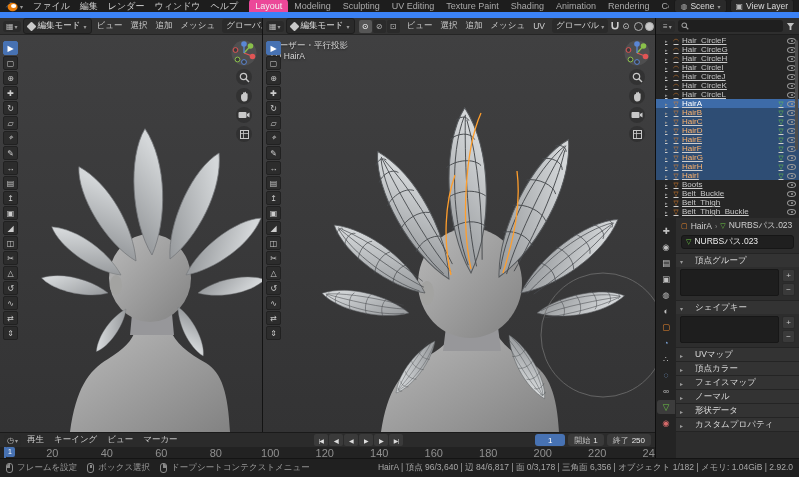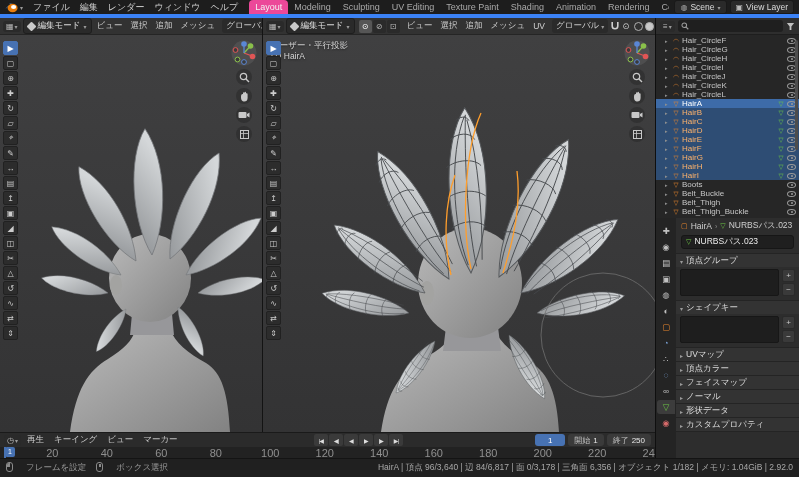--- a/index.html
+++ b/index.html
@@ -1,20 +1,20 @@
 <!DOCTYPE html>
 <html><head>
 <meta charset="utf-8">
 <style>
 *{margin:0;padding:0;box-sizing:border-box;}
 html,body{width:799px;height:477px;overflow:hidden;}
 body{background:#111;font-family:"Liberation Sans","DejaVu Sans",sans-serif;color:#cecece;font-size:10px;}
 .app{width:799px;height:477px;display:flex;flex-direction:column;}
 
-.topbar{height:18px;background:#1d1d1d;display:flex;align-items:center;border-bottom:4px solid #3b82f6;white-space:nowrap;overflow:hidden;}
+.topbar{height:18px;background:#1d1d1d;display:flex;align-items:center;border-bottom:6px solid #3b82f6;white-space:nowrap;overflow:hidden;}
 .logo-btn{display:flex;align-items:center;padding:0 5px;gap:2px;flex:none;}
 .menus{display:flex;align-items:center;flex:none;}
 .menu-item{padding:0 5px;color:#d2d2d2;font-size:9px;}
 .ws-tabs{display:flex;align-items:center;margin-left:6px;flex:1;overflow:hidden;}
 .ws-tab{padding:2px 6px;color:#a9a9a9;font-size:9px;border-radius:4px 4px 0 0;flex:none;}
 .ws-tab.active{background:#ec4899;color:#f2f2f2;}
 .topbar-right{display:flex;align-items:center;gap:3px;padding:0 5px;flex:none;}
 .tb-chip{display:flex;align-items:center;gap:3px;background:#2a2a2a;border:1px solid #191919;border-radius:3px;padding:1px 5px;font-size:8.5px;color:#dcdcdc;}
 .tb-ic{font-size:8px;color:#b9b9b9;}
 .caret{font-size:6px;color:#9a9a9a;}
@@ -59,21 +59,21 @@
 .field .f-label{color:#c4c4c4;}
 .tl-ruler{flex:1;background:#222;position:relative;display:flex;align-items:center;padding-left:25px;overflow:hidden;}
 .tick{width:54.5px;flex:none;text-align:center;font-size:11px;color:#8f8f8f;}
 .playhead{position:absolute;left:4px;top:0;bottom:0;width:2px;background:#4772b3;}
 .ph-label{position:absolute;top:0;left:1px;background:#4772b3;color:#fff;font-size:7px;padding:0 3px;border-radius:2px;line-height:10px;}
 
 .right-col{width:144px;display:flex;flex-direction:column;border-left:1px solid #0f0f0f;flex:none;min-height:0;}
 .outliner{height:200px;background:#262626;display:flex;flex-direction:column;position:relative;flex:none;}
 .ol-header{height:17px;background:#2e2e2e;border-bottom:1px solid #1e1e1e;display:flex;align-items:center;gap:3px;padding:0 4px;flex:none;}
 .ol-search{flex:1;display:flex;align-items:center;gap:2px;background:#1f1f1f;border-radius:3px;height:12px;padding:0 3px;}
-.ol-rows{flex:1;overflow:hidden;padding-top:1px;}
+.ol-rows{flex:1;overflow:hidden;padding-top:1px;text-decoration:underline;}
 .ol-row{height:9px;display:flex;align-items:center;gap:2px;padding:0 3px 0 9px;font-size:8px;color:#c6c6c6;}
 .ol-row.selected{background:#2e4d74;color:#ffb36b;}
 .ol-row.active{background:#3d6ba8;color:#ffffff;}
 .ol-caret{font-size:5px;color:#8f8f8f;width:5px;flex:none;}
 .ol-icon{font-size:6.5px;width:8px;text-align:center;color:#e8862d;flex:none;}
 .ol-data-icon{font-size:6.5px;width:8px;text-align:center;color:#6cc644;flex:none;}
 .ol-label{flex:1;white-space:nowrap;overflow:hidden;}
 .eye{width:9px;height:6px;border:1px solid #9a9a9a;border-radius:50%;position:relative;flex:none;}
 .eye::after{content:"";position:absolute;left:2.5px;top:1px;width:2.5px;height:2.5px;border-radius:50%;background:#9a9a9a;}
 .ol-scroll{position:absolute;right:1px;top:22px;width:3px;height:110px;background:#4d4d4d;border-radius:2px;}
@@ -83,31 +83,31 @@
 .ptab{width:18px;height:14px;display:flex;align-items:center;justify-content:center;font-size:8.5px;border-radius:3px 0 0 3px;}
 .ptab.active{background:#3c3c3c;}
 .props-main{flex:1;display:flex;flex-direction:column;min-width:0;overflow:hidden;}
 .bc{height:16px;display:flex;align-items:center;gap:3px;padding:0 5px;font-size:8.5px;flex:none;}
 .bc-ic-obj{color:#e8862d;font-size:7px;}
 .bc-ic-data{color:#6cc644;font-size:7px;}
 .bc-sep{color:#8a8a8a;font-size:7px;}
 .name-row{padding:1px 5px 4px;border-bottom:1px solid #242424;flex:none;}
 .name-field{height:14px;background:#1f1f1f;border:1px solid #161616;border-radius:3px;display:flex;align-items:center;gap:3px;padding:0 4px;font-size:8.5px;color:#ececec;}
 .panel{border-bottom:1px solid #242424;flex:none;}
-.panel-header{height:13px;display:flex;align-items:center;gap:3px;padding:0 4px;background:#333;font-size:8.5px;color:#dedede;}
+.panel-header{height:13px;display:flex;align-items:center;gap:12px;padding:0 4px;background:#333;font-size:8.5px;color:#dedede;}
 .p-caret::before{content:"▸";font-size:6px;color:#9a9a9a;}
 .panel.expanded .p-caret::before{content:"▾";}
 .panel-body{display:none;padding:2px 4px 4px;background:#2d2d2d;}
 .panel.expanded .panel-body{display:flex;gap:3px;}
 .list-box{flex:1;height:27px;background:#1e1e1e;border:1px solid #171717;border-radius:2px;}
 .side-btns{display:flex;flex-direction:column;gap:1px;}
 .side-btns span{width:13px;height:13px;background:#3a3a3a;border:1px solid #2a2a2a;border-radius:2px;display:flex;align-items:center;justify-content:center;font-size:8px;color:#ccc;}
 
 .statusbar{height:19px;background:#202020;border-top:1px solid #141414;display:flex;align-items:center;padding:0 6px;gap:10px;font-size:8.5px;color:#9c9c9c;white-space:nowrap;overflow:hidden;}
-.hint{display:flex;gap:13px;}
+.hint{display:flex;align-items:center;gap:4px;}
 .mouse{width:7px;height:10px;border:1px solid #8b8b8b;border-radius:3px;position:relative;flex:none;}
 .mouse.lmb::before{content:"";position:absolute;left:0;top:0;width:3px;height:4px;background:#8b8b8b;border-radius:2px 0 0 0;}
 .mouse.rmb::before{content:"";position:absolute;right:0;top:0;width:3px;height:4px;background:#8b8b8b;border-radius:0 2px 0 0;}
 .mouse.drag::before{content:"";position:absolute;left:2px;top:1px;width:2px;height:3px;background:#8b8b8b;}
 .sb-spacer{flex:1;}
 .sb-stats{color:#a8a8a8;}
 </style>
 </head>
 <body>
 
@@ -976,17 +976,21 @@
       <span class="hint">
         <span class="mouse lmb"></span>
         <span>フレームを設定</span>
       </span>
 
       <span class="hint">
         <span class="mouse drag"></span>
         <span>ボックス選択</span>
       </span>
 
+      <span class="hint">
+        <span class="mouse rmb"></span>
+        <span>ドープシートコンテクストメニュー</span>
+      </span>
 
     <span class="sb-spacer"></span>
     <span class="sb-stats">HairA | 頂点 96/3,640 | 辺 84/6,817 | 面 0/3,178 | 三角面 6,356 | オブジェクト 1/182 | メモリ: 1.04GiB | 2.92.0</span>
   </footer>
 </div>
 
 </body></html>

